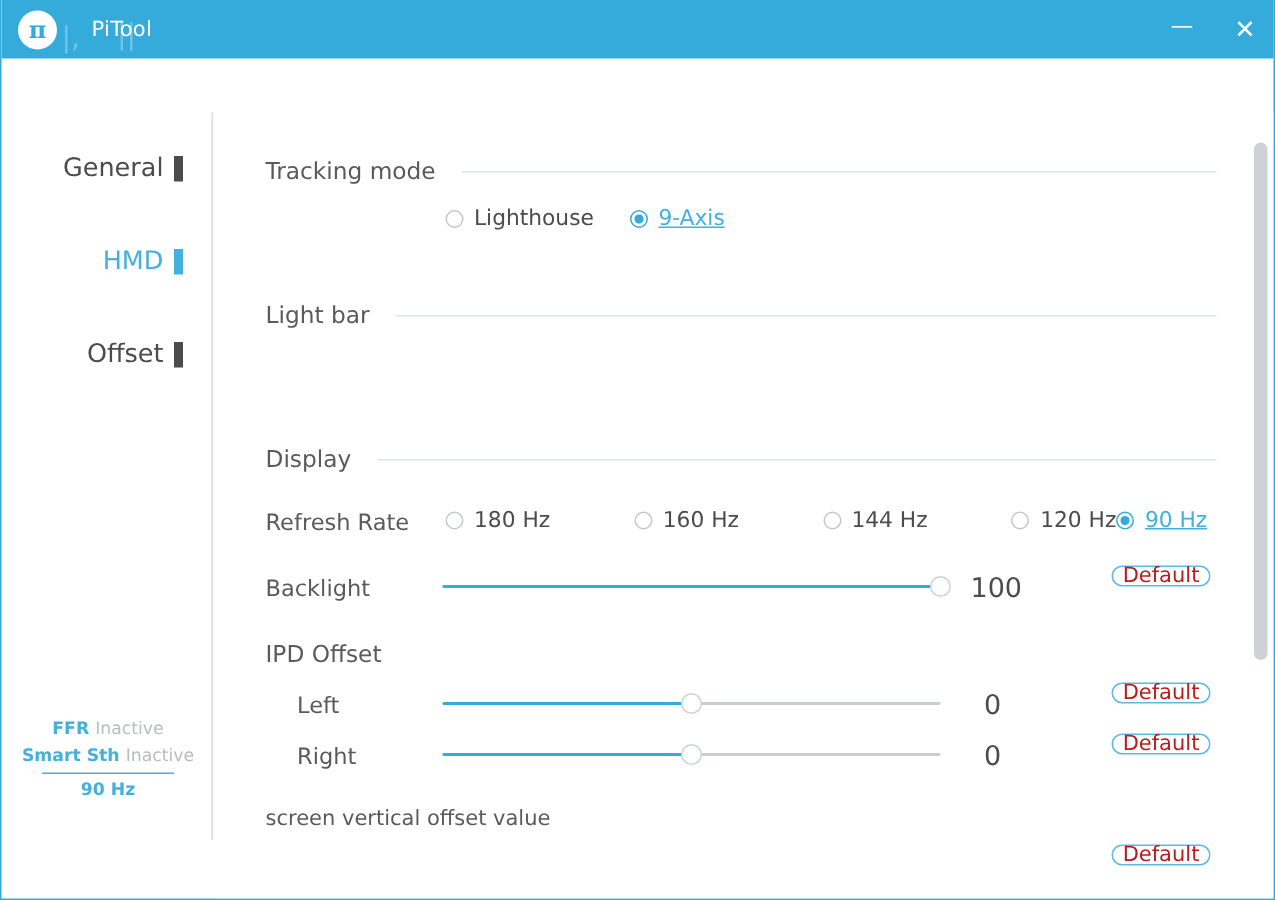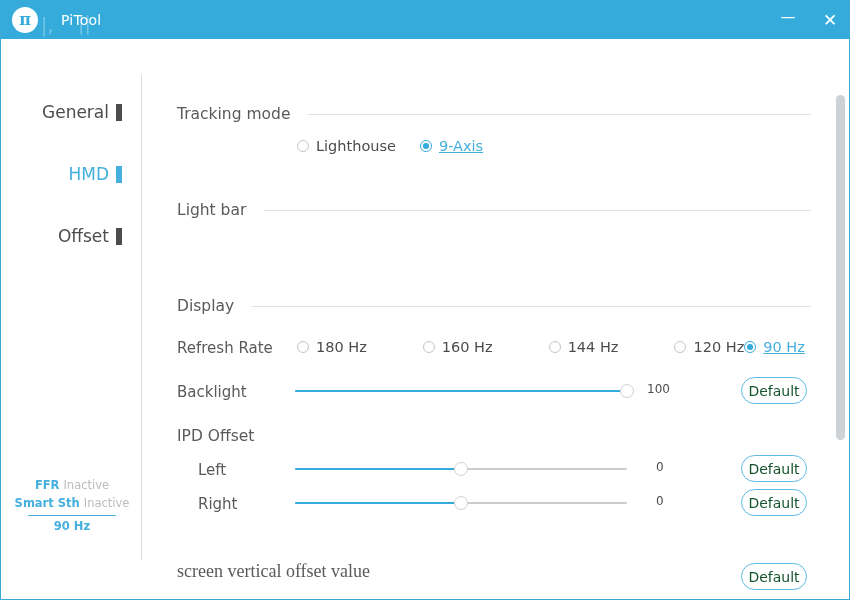--- a/index.html
+++ b/index.html
@@ -209,30 +209,30 @@
   .sl-knob {
     position: absolute; top: 1px;
     width: 14px; height: 14px;
     border-radius: 50%;
     background: #ffffff;
     border: 1.3px solid #cfd3d6;
     transform: translateX(-7px);
   }
   .sl-value {
     position: absolute;
-    font-size: 12px; color: #4c4c4c;
+    font-size: 18px; color: #4c4c4c;
   }
 
   
   .btn-default {
     position: absolute;
-    width: 66px; height: 27px;
+    width: 66px; height: 14px;
     border: 1.3px solid #5bb9e2;
     border-radius: 14px;
-    color: #14532d;
+    color: #b91c1c;
     background: #ffffff;
     font-size: 14px;
     display: flex; align-items: center; justify-content: center;
     cursor: default;
   }
 
   
   .scrollbar-track {
     position: absolute; right: 3px; top: 78px;
     width: 11px; height: 518px;
@@ -372,21 +372,21 @@
 
     <div class="row-label" style="left:55px; top:420px;">Right</div>
     <div class="slider" style="left:152px; top:420px; width:332px;">
       <div class="sl-track"></div>
       <div class="sl-fill" style="width:50%;"></div>
       <div class="sl-knob" style="left:50%;"></div>
     </div>
     <div class="sl-value" style="left:513px; top:419px;">0</div>
     <div class="btn-default" style="left:598px; top:414px;">Default</div>
 
-    <div class="row-label" style="left:34px; top:486px; font-size:18px;font-family:Liberation Serif, serif;">screen vertical offset value</div>
+    <div class="row-label" style="left:34px; top:463px; font-size:14px;">screen vertical offset value</div>
 
     <div class="btn-default" style="left:598px; top:488px;">Default</div>
   </div>
 
   <div class="scrollbar-track">
     <div class="scrollbar-thumb" style="top:17px; right:1px;"></div>
   </div>
 
 </div>
 

